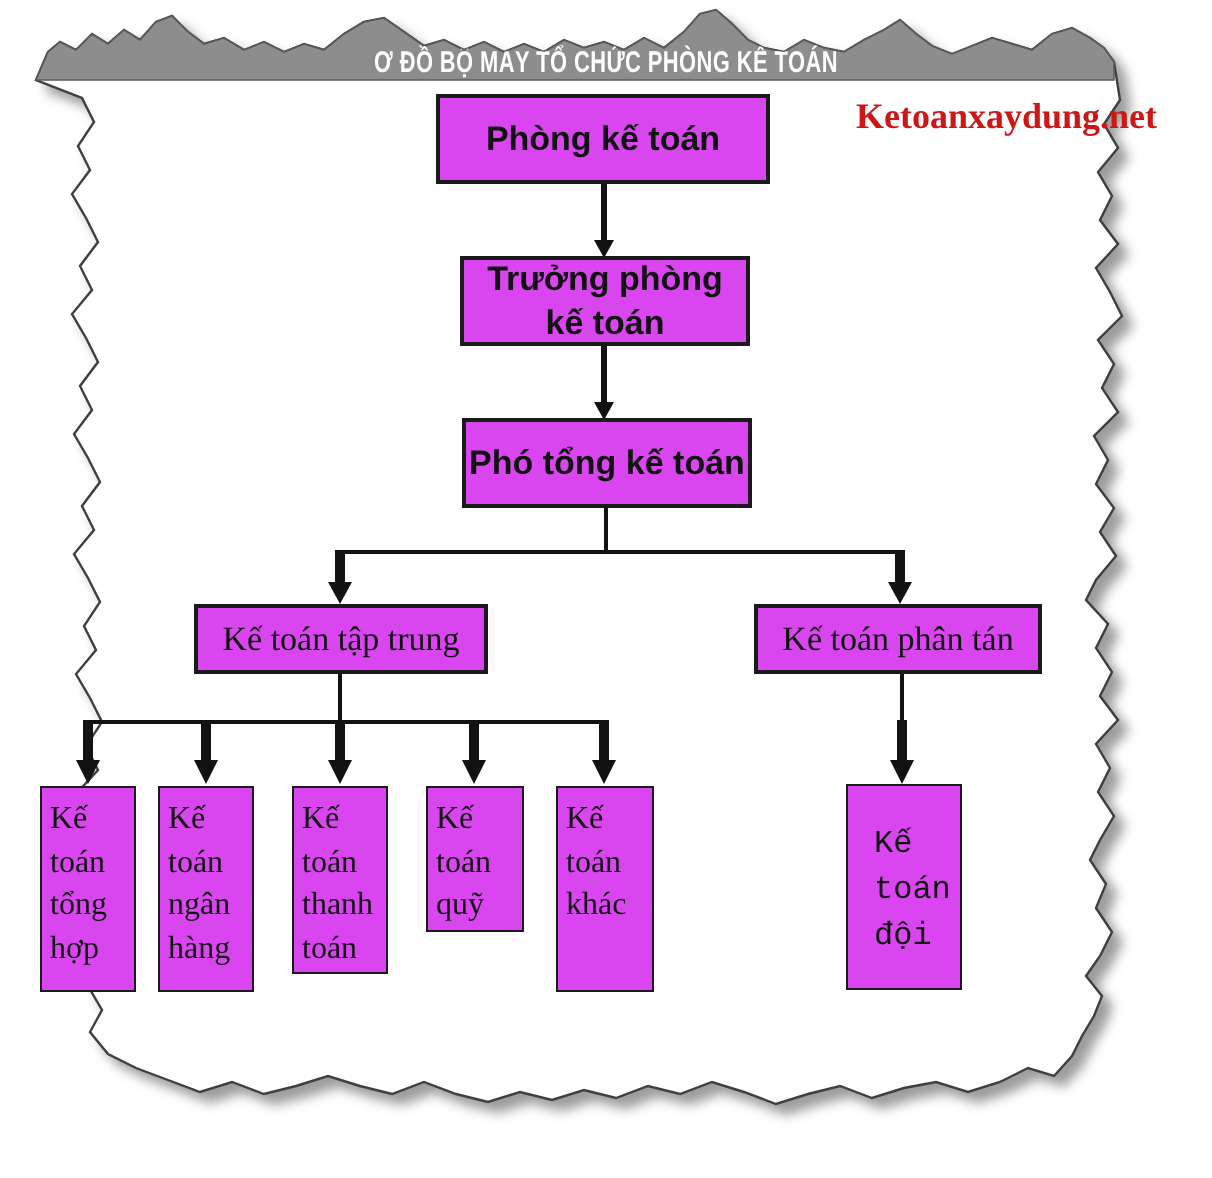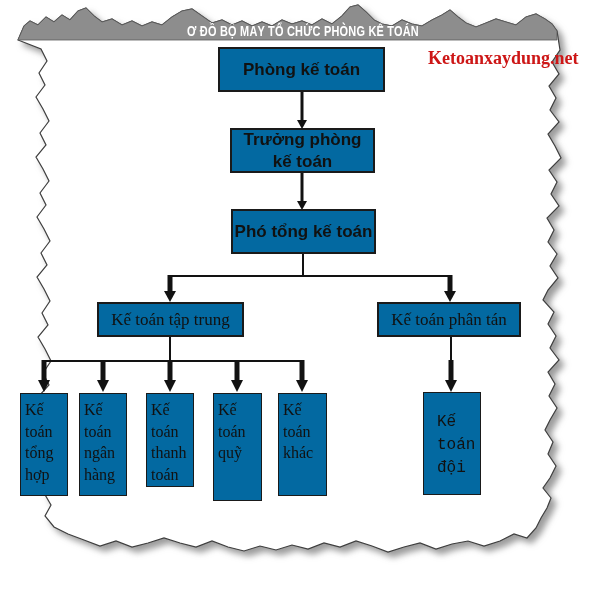--- a/index.html
+++ b/index.html
@@ -22,21 +22,21 @@
   .banner-text{
     font-family:"Liberation Sans",sans-serif;font-weight:bold;font-size:15px;
     fill:var(--banner-text);letter-spacing:.3px;
   }
   .cline{stroke:var(--diagram-line);fill:none;}
   .thin{stroke-width:2px;}
   .mid{stroke-width:3px;}
   .thick{stroke-width:5px;}
   .ahead{fill:var(--diagram-line);stroke:none;}
   .box{
-    position:absolute;background:#0369a1;border:2px solid var(--box-border);
+    position:absolute;background:#d946ef;border:2px solid var(--box-border);
     display:flex;align-items:center;justify-content:center;text-align:center;
     color:#111;box-sizing:border-box;
   }
   .sans-node{font-family:"Liberation Sans",sans-serif;font-weight:bold;font-size:17px;line-height:1.25;}
   .serif-node{font-family:"Liberation Serif",serif;font-weight:normal;font-size:17px;}
   .leaf{
     align-items:flex-start;justify-content:flex-start;text-align:left;
     font-family:"Liberation Serif",serif;font-size:16px;line-height:1.35;
     border-width:1.5px;padding:5px 2px 0 4px;
   }
@@ -140,21 +140,21 @@
 
   <div class="box serif-node" style="left:377px;top:302px;width:144px;height:35px;">
     <span>Kế toán phân tán</span>
   </div>
   <div class="box leaf" style="left:79px;top:393px;width:48px;height:103px;">
     <span>Kế toán ngân hàng</span>
   </div>
   <div class="box leaf" style="left:146px;top:393px;width:48px;height:94px;">
     <span>Kế toán thanh toán</span>
   </div>
-  <div class="box leaf" style="left:213px;top:393px;width:49px;height:108px;">
+  <div class="box leaf" style="left:213px;top:393px;width:49px;height:73px;">
     <span>Kế toán quỹ</span>
   </div>
   <div class="box leaf" style="left:278px;top:393px;width:49px;height:103px;">
     <span>Kế toán khác</span>
   </div>
   <div class="box leaf leaf-doi" style="left:423px;top:392px;width:58px;height:103px;">
     <span>Kế toán đội</span>
   </div>
 
 </div>

